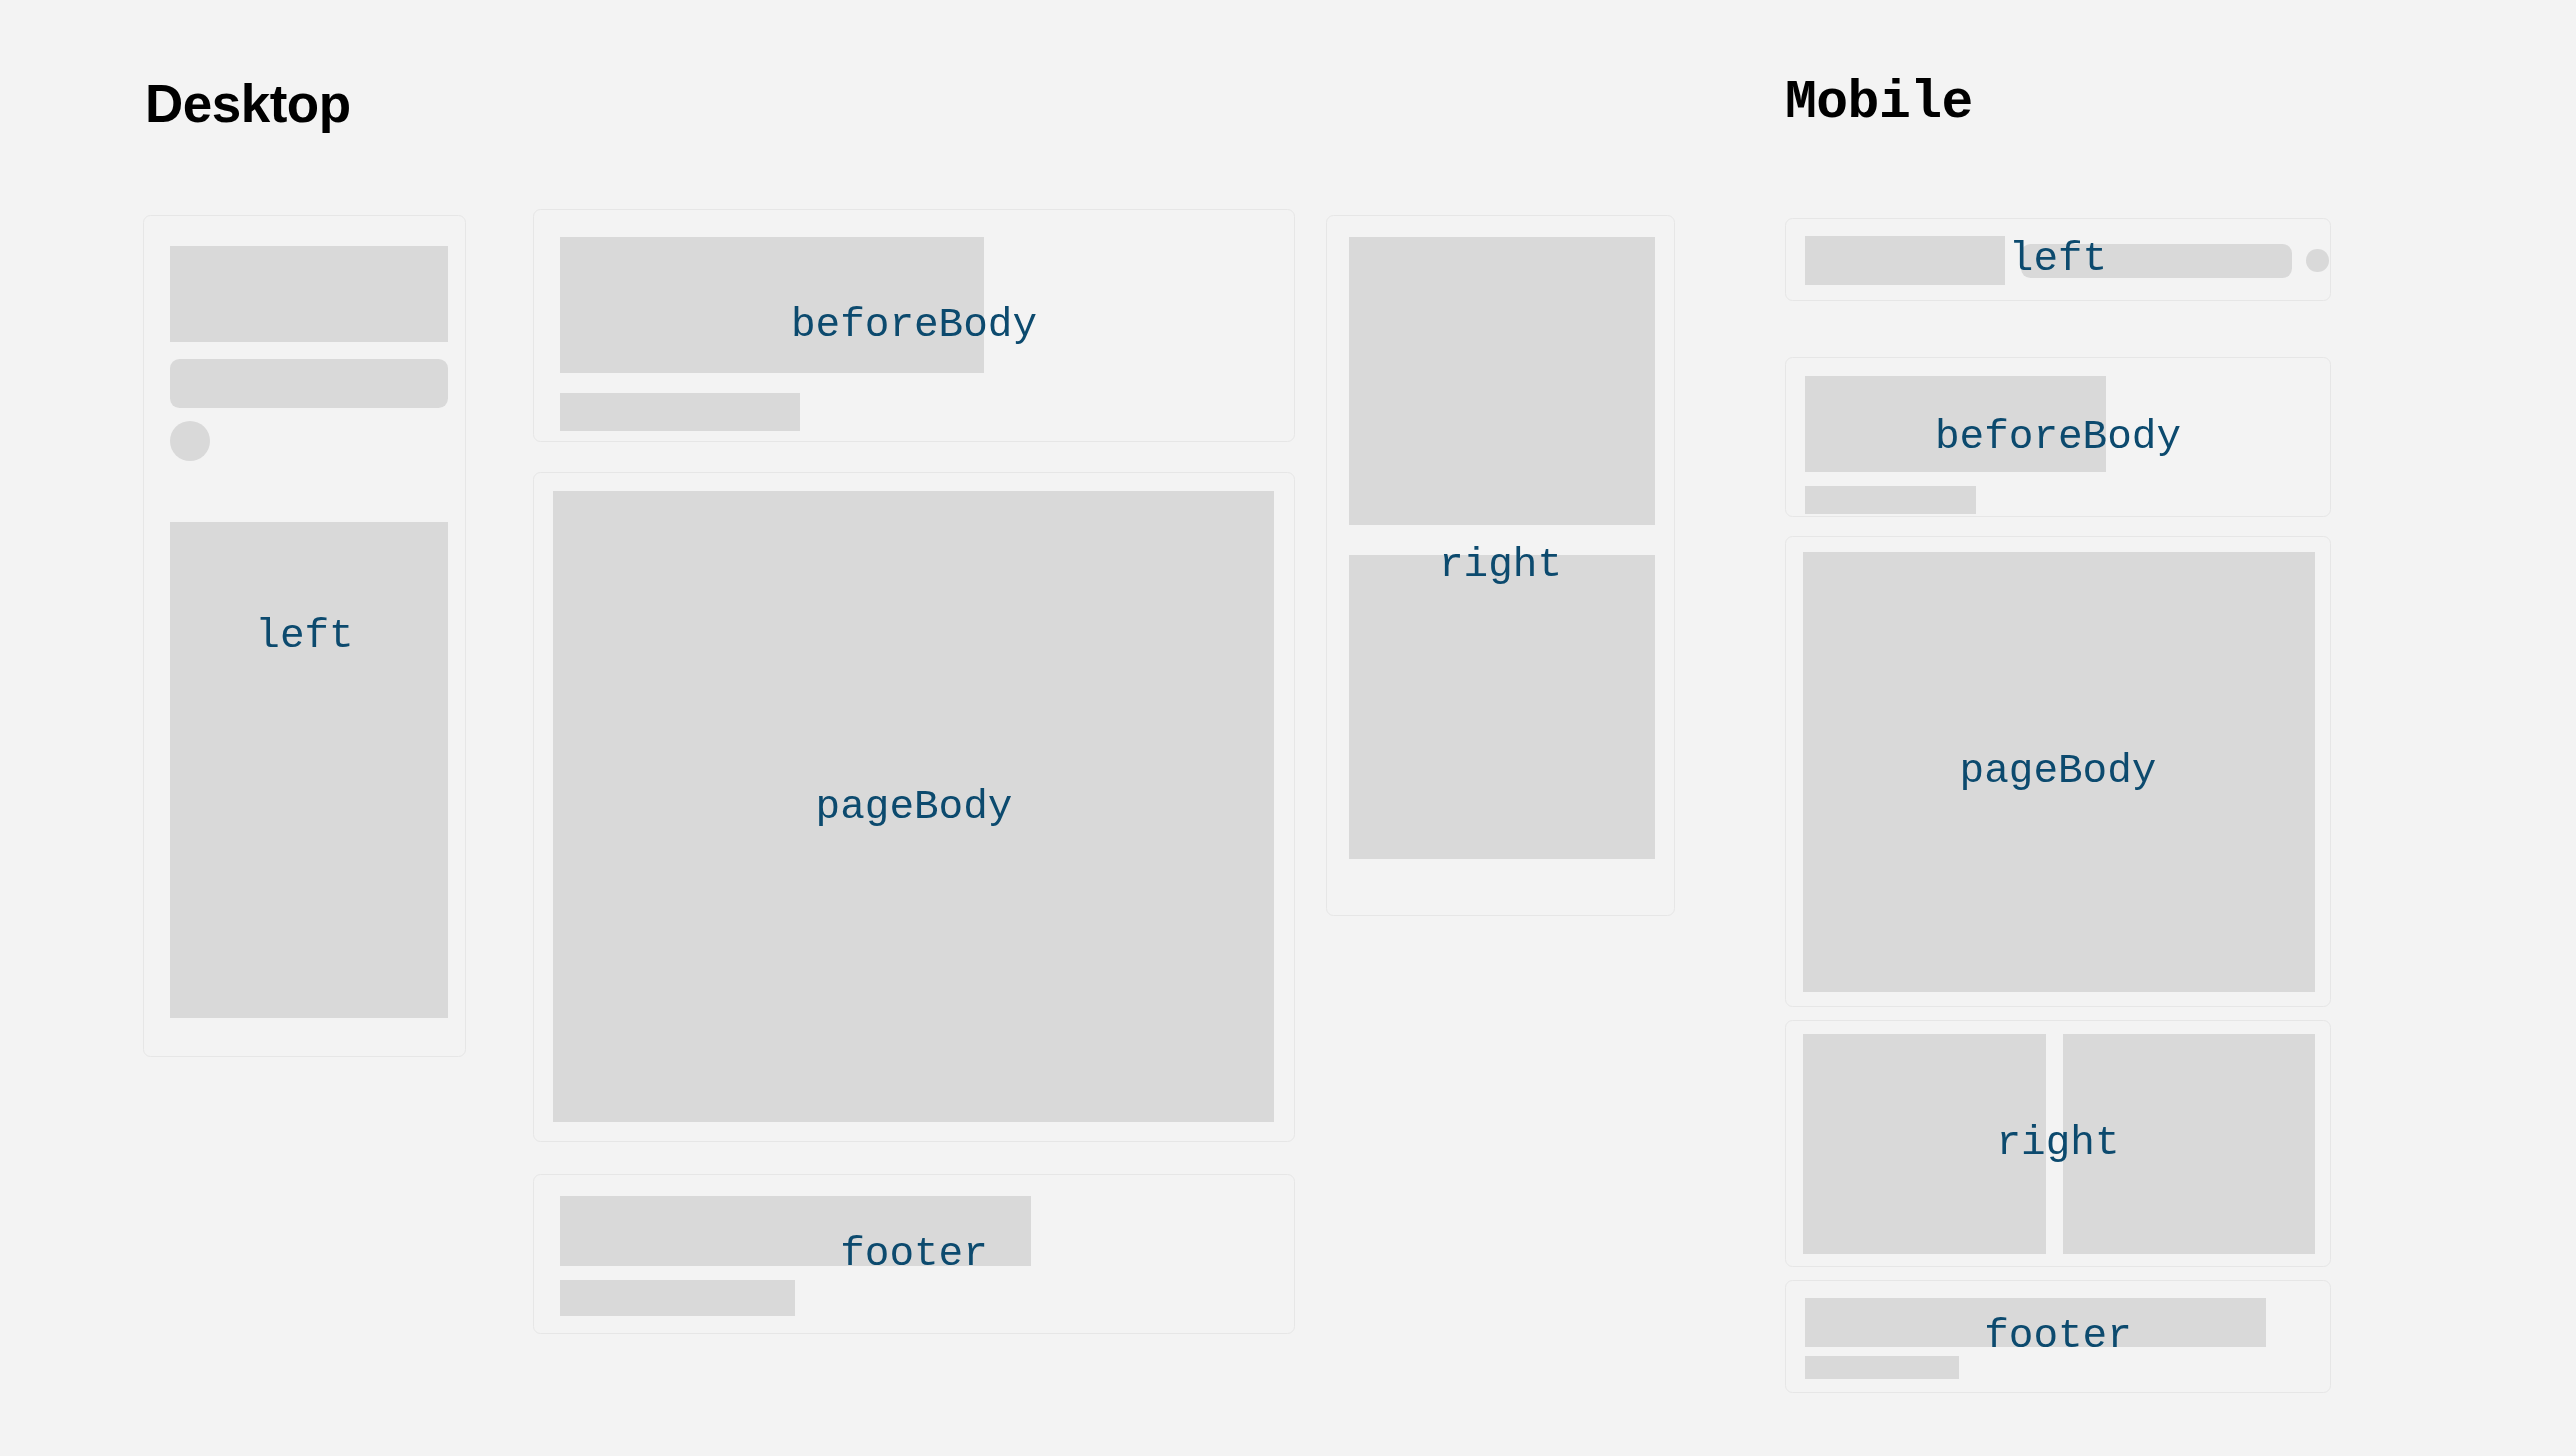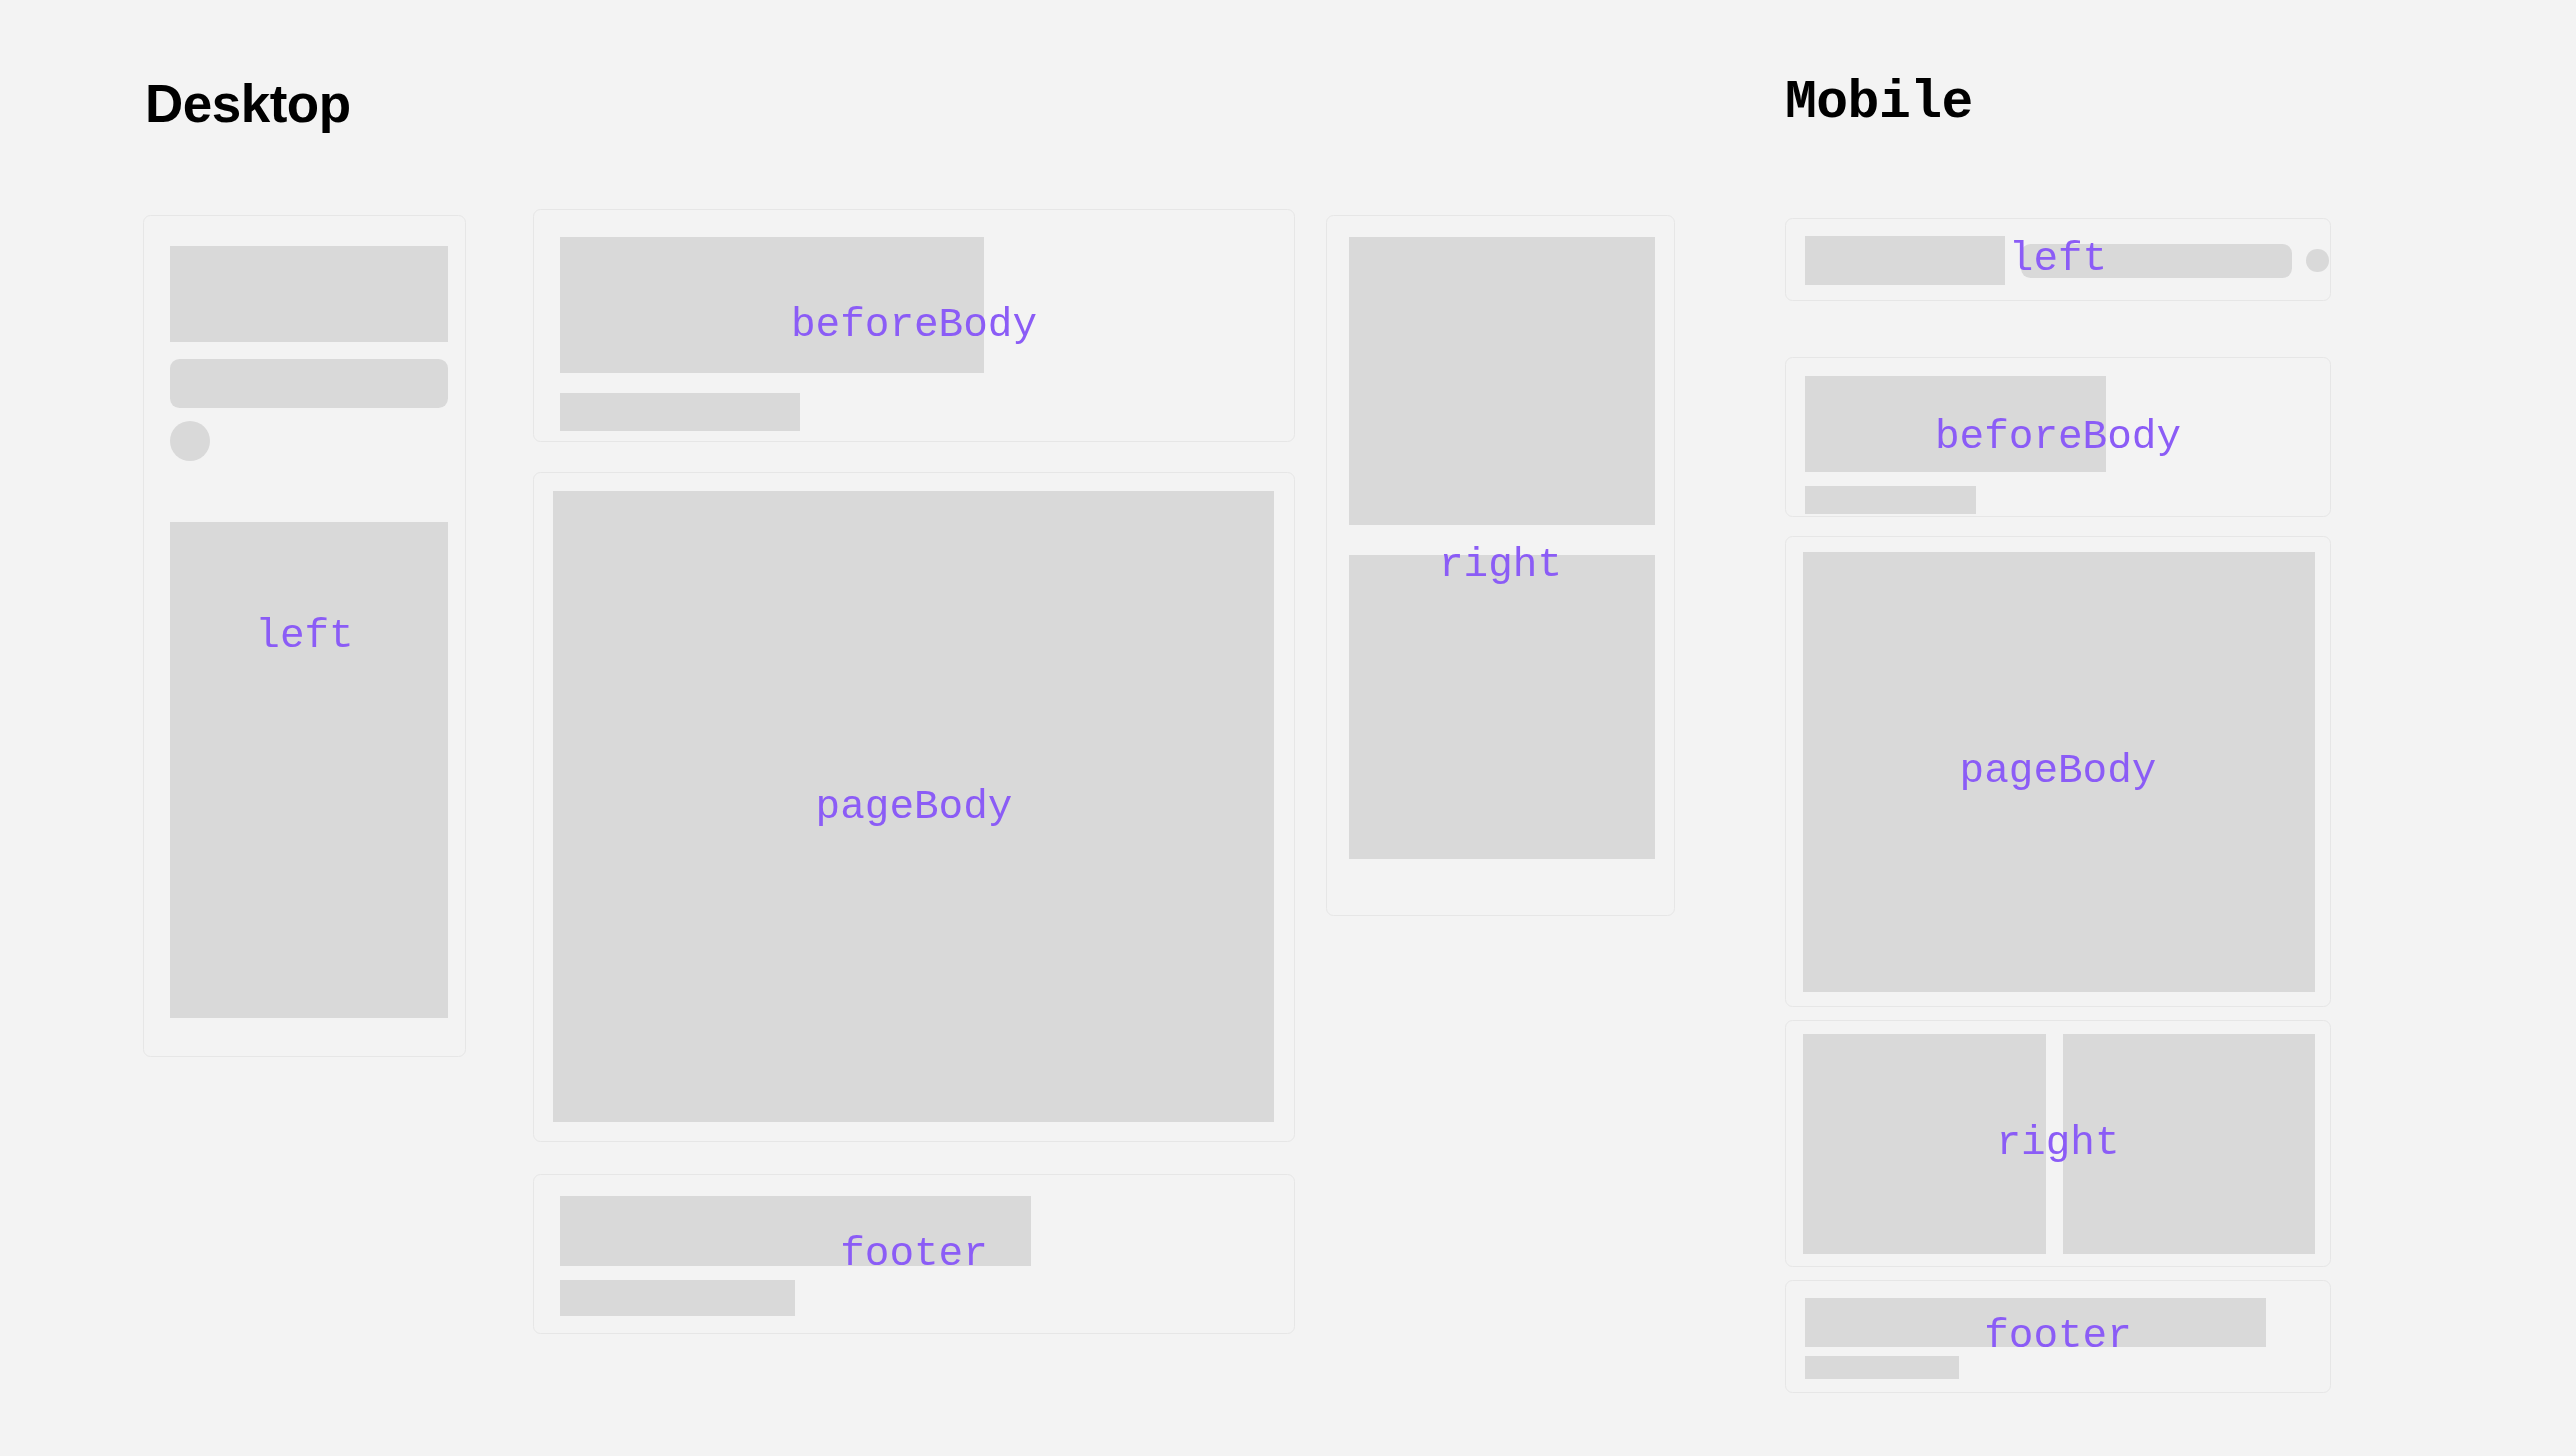--- a/index.html
+++ b/index.html
@@ -50,21 +50,21 @@
     position: absolute;
     background: #d9d9d9;
   }
   .blk.round   { border-radius: 9.4px; }
   .blk.circle  { border-radius: 50%; }
 
   
   .region-label {
     position: absolute;
     font-family: "Liberation Mono", "DejaVu Sans Mono", monospace;
-    color: #8b5cf6;
+    color: #0c4a6e;
     white-space: nowrap;
     pointer-events: none;
     line-height: 1;
   }
 
   
   #desktop-left-panel { left: 143px; top: 215px; width: 323px; height: 842px; }
   #dl-block-1 { left: 26px; top: 30px; width: 278px; height: 96px; }
   #dl-block-2 { left: 26px; top: 143px; width: 278px; height: 49px; }
   #dl-avatar  { left: 26px; top: 205px; width: 40px;  height: 40px; }

